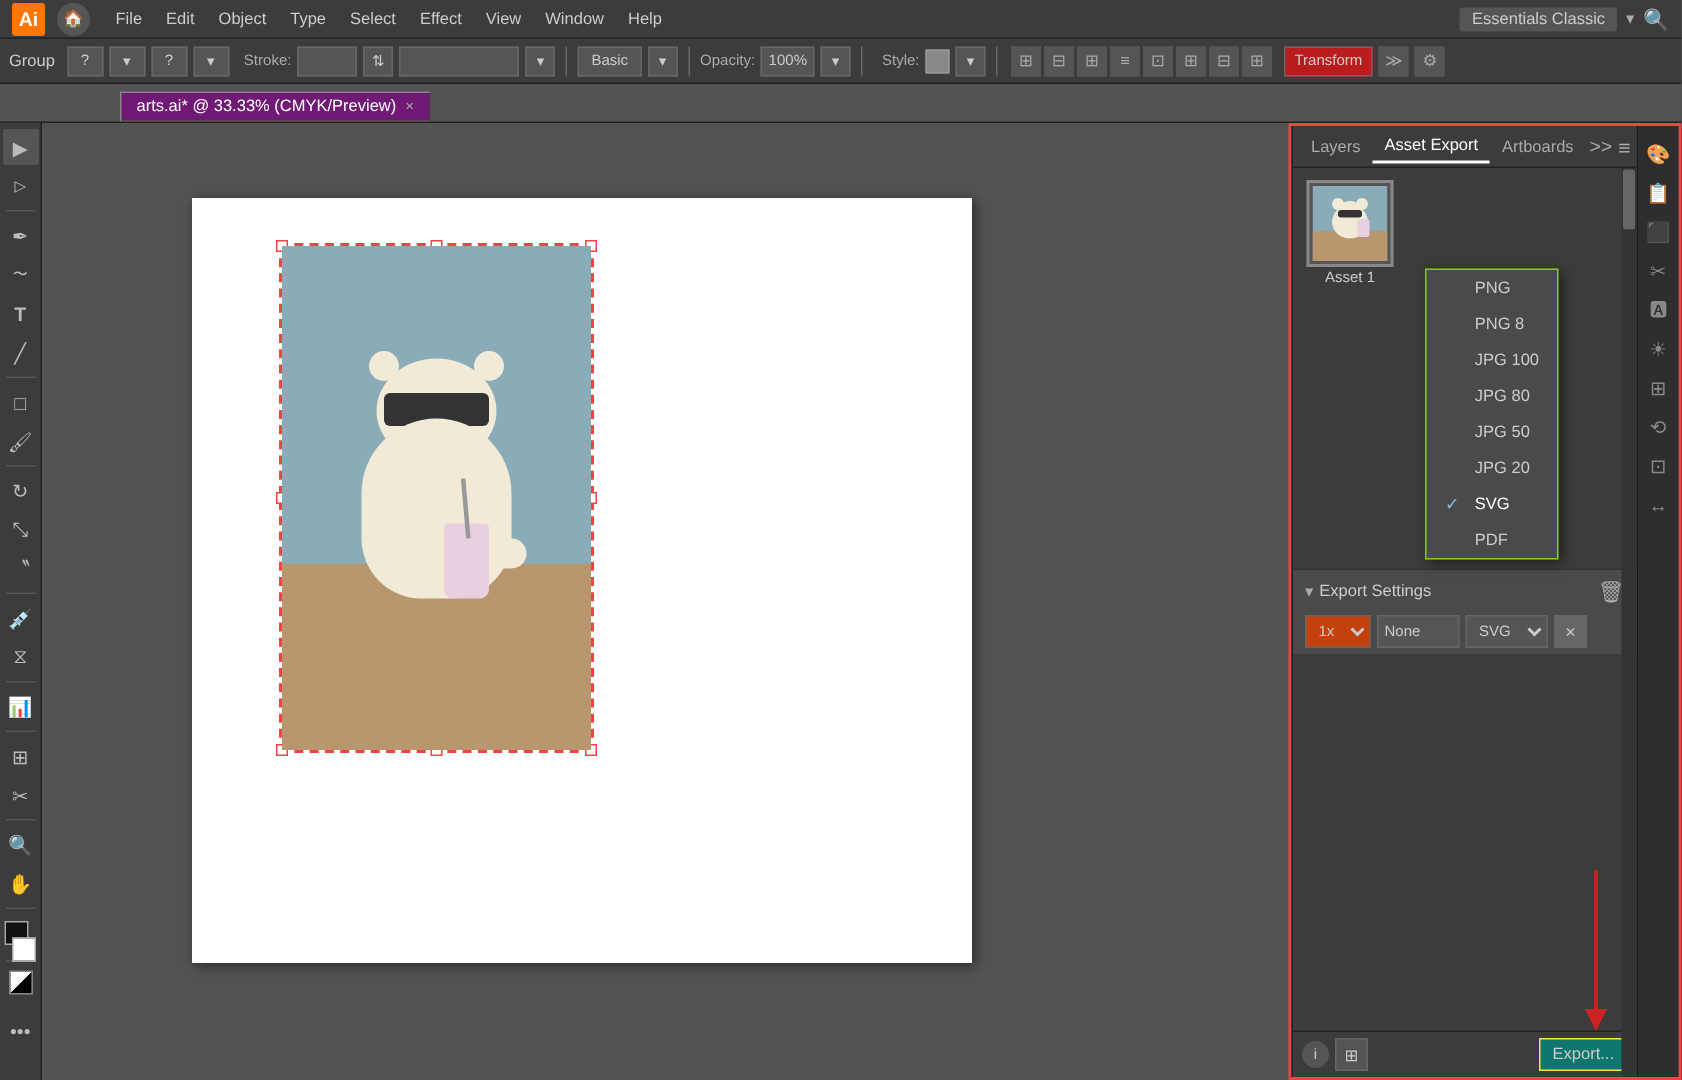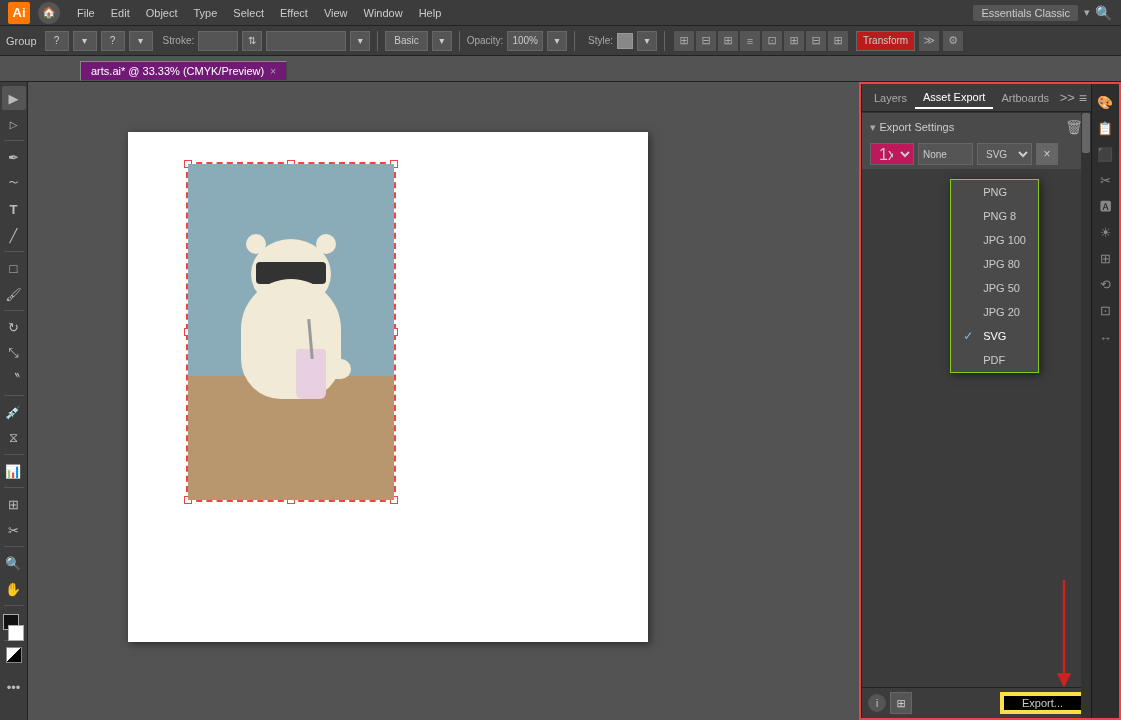--- a/index.html
+++ b/index.html
@@ -294,22 +294,22 @@
     .scale-col { flex: 1; }
     .suffix-col { flex: 1.5; }
     .format-col { flex: 1.5; }
 
     .scale-row {
       display: flex; align-items: center;
       padding: 2px 8px 4px 8px;
       gap: 4px;
     }
     .scale-select {
-      background: #be185d; border: 1px solid #666; color: #ccc;
-      height: 22px; font-size: 16px; padding: 0 4px; width: 44px;
+      background: #c2410c; border: 1px solid #666; color: #ccc;
+      height: 22px; font-size: 10px; padding: 0 4px; width: 44px;
     }
     .suffix-input {
       background: #555; border: 1px solid #666; color: #ccc;
       height: 22px; font-size: 10px; padding: 0 4px; width: 60px;
     }
     .format-select {
       background: #555; border: 1px solid #666; color: #ccc;
       height: 22px; font-size: 10px; padding: 0 4px; width: 55px;
     }
     .format-close {
@@ -352,22 +352,22 @@
       gap: 4px;
     }
     .info-btn {
       width: 18px; height: 18px;
       border-radius: 50%; background: #555; color: #ccc;
       display: flex; align-items: center; justify-content: center;
       font-size: 10px; cursor: pointer;
     }
     .export-btn {
       margin-left: auto;
-      background: #000000; border: 4px solid #fde047; color: #ccc;
-      height: 22px; padding: 0 18px; font-size: 11px; cursor: pointer;
+      background: #0f766e; border: 1px solid #fde047; color: #ccc;
+      height: 22px; padding: 0 8px; font-size: 11px; cursor: pointer;
     }
     .panel-icon-btn {
       background: #555; border: 1px solid #666; color: #ccc;
       height: 22px; width: 22px; font-size: 11px; cursor: pointer;
       display: flex; align-items: center; justify-content: center;
     }
 
     
     #far-right {
       width: 28px;
@@ -557,20 +557,38 @@
     <div id="right-panel">
 
       <div id="panel-tabs">
         <div class="panel-tab">Layers</div>
         <div class="panel-tab active">Asset Export</div>
         <div class="panel-tab">Artboards</div>
         <div class="panel-tab-more">&gt;&gt;</div>
         <div class="panel-tab-menu">≡</div>
       </div>
 
+      <div id="asset-area">
+        <div style="display:flex;flex-direction:column;align-items:center;width:60px;">
+          <div class="asset-thumb">
+
+            <svg width="50" height="50" viewBox="0 0 50 50">
+              <rect width="50" height="50" fill="#8aacb8"></rect>
+              <rect y="30" width="50" height="20" fill="#b8966e"></rect>
+              <ellipse cx="25" cy="24" rx="12" ry="11" fill="#f0ead6"></ellipse>
+              <ellipse cx="25" cy="18" rx="9" ry="8" fill="#f0ead6"></ellipse>
+              <ellipse cx="17" cy="12" rx="4" ry="4" fill="#f0ead6"></ellipse>
+              <ellipse cx="33" cy="12" rx="4" ry="4" fill="#f0ead6"></ellipse>
+              <rect x="17" y="16" width="16" height="5" rx="2" fill="#333"></rect>
+              <rect x="30" y="22" width="8" height="12" rx="2" fill="#e8d0e0"></rect>
+            </svg>
+          </div>
+          <div class="asset-label">Asset 1</div>
+        </div>
+      </div>
 
       <div id="export-panel">
         <div class="export-header">
           <span class="export-arrow">▾</span>
           <span>Export Settings</span>
           <span class="export-trash">🗑</span>
         </div>
         <div class="scale-row">
           <select class="scale-select">
             <option>1x</option>

